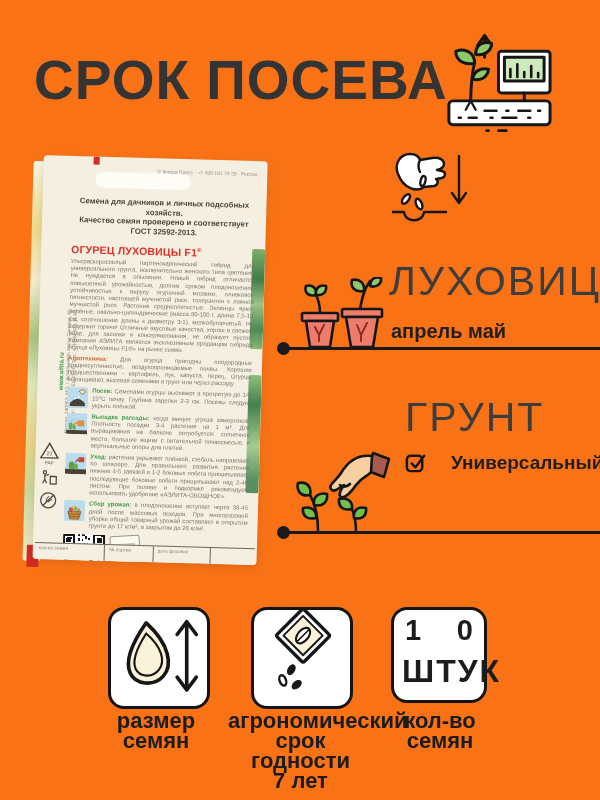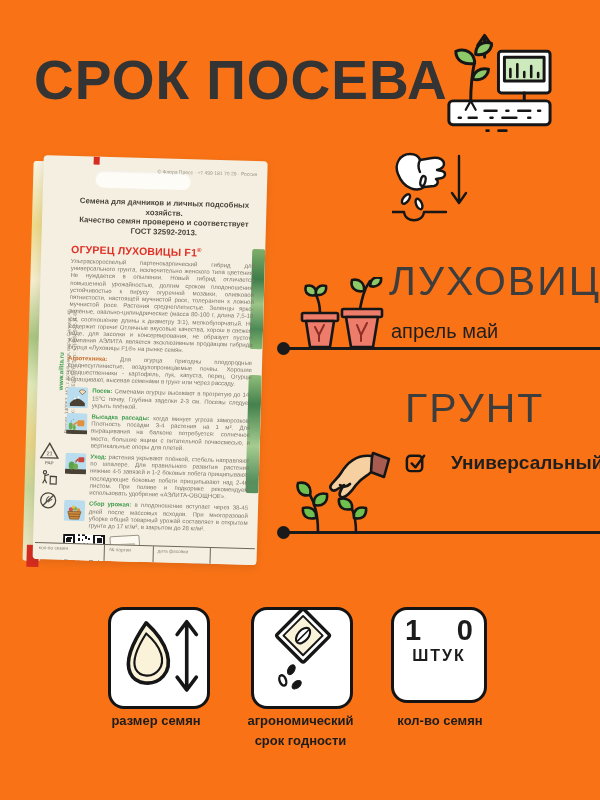--- a/index.html
+++ b/index.html
@@ -9,33 +9,33 @@
   
   .main-title{left:34px;top:48px;font-size:55px;font-weight:600;letter-spacing:1px;color:#343434;white-space:nowrap;}
   .title-icon{left:433px;top:30px;width:124px;height:112px;}
   
   .depth-text{left:296px;top:154px;width:96px;text-align:center;font-size:17px;font-weight:700;line-height:19px;color:#1f1f1f;}
   .depth-icon{left:392px;top:148px;width:78px;height:88px;}
   
   .tl-line{height:3px;background:#1a1a1a;left:283px;right:0;}
   .tl-dot{width:13px;height:13px;border-radius:50%;background:#1a1a1a;left:277px;}
   .row-title{font-size:41px;font-weight:400;letter-spacing:2px;color:#3d3d3d;white-space:nowrap;}
-  .row-months{font-size:20px;font-weight:400;color:#1f1f1f;white-space:pre;}
+  .row-months{font-size:20px;font-weight:700;color:#1f1f1f;white-space:pre;}
   .pots-icon{left:299px;top:277px;width:86px;height:72px;}
   .plant-hand-icon{left:296px;top:447px;width:96px;height:87px;}
   .soil-row{left:404px;top:451px;display:flex;align-items:center;gap:24px;}
   .soil-row svg{width:23px;height:23px;}
   .soil-label{font-size:19px;font-weight:700;color:#1f1f1f;}
   
   .card{width:96px;height:96px;border:3px solid #141414;border-radius:16px;background:#fff;top:607px;}
   .card svg{width:100%;height:100%;}
-  .card-label{top:711px;font-size:13px;font-weight:700;line-height:20px;text-align:center;color:#1c1c1c;}
+  .card-label{top:711px;font-size:22px;font-weight:700;line-height:20px;text-align:center;color:#1c1c1c;}
   .count-card{padding:4px 8px;box-sizing:border-box;}
   .count-digits{display:flex;justify-content:space-between;font-size:29px;font-weight:600;color:#1c1c1c;padding:0 3px;}
-  .count-unit{text-align:center;font-size:16px;font-weight:700;letter-spacing:2px;color:#1c1c1c;margin-top:0;}
+  .count-unit{text-align:center;font-size:32px;font-weight:700;letter-spacing:2px;color:#1c1c1c;margin-top:6px;}
   
   .packet{left:28px;top:158px;width:234px;height:414px;transform:rotate(1.6deg);}
   .front-strip{left:0;top:6px;width:18px;height:400px;border-radius:3px;
      background:linear-gradient(180deg,#f8f4e4 0%,#ecd98a 16%,#f4edcd 30%,#a9c47f 44%,#dfe8ba 56%,#e9d588 70%,#c9d79a 82%,#f0e7c8 100%);}
   .front-red{left:4px;top:390px;width:12px;height:22px;background:#d62c20;}
   .paper{left:10px;top:0;width:224px;height:404px;background:#f4efe0;border-radius:4px;overflow:hidden;
      box-shadow:0 3px 9px rgba(0,0,0,.10);}
   .paper-inner{position:absolute;inset:0;padding:0 10px 0 30px;box-sizing:border-box;}
   .pub-line{margin-top:10px;text-align:right;font-size:5px;color:#9a9488;}
   .notch{position:absolute;left:52px;top:14px;width:96px;height:17px;border-radius:9px;background:#fdfcf6;box-shadow:inset 0 1px 2px rgba(0,0,0,.06);}
@@ -121,21 +121,21 @@
       <path d="M7 44 L35 44 L31 70 L11 70 Z" fill="#ee7c6b"></path>
       <path d="M16 50 L20 58 M25 48 L20 58 L20 64" fill="none" stroke="#8c2e26" stroke-width="2"></path>
       <rect x="43" y="32" width="40" height="8" rx="1.5" fill="#ee7c6b"></rect>
       <path d="M47 40 L79 40 L74 70 L52 70 Z" fill="#ee7c6b"></path>
       <path d="M58 48 L62 58 M68 46 L62 58 L62 64" fill="none" stroke="#8c2e26" stroke-width="2"></path>
     </g>
   </svg>
 
   <div class="abs tl-line" style="top:531px;"></div>
   <div class="abs tl-dot" style="top:526px;"></div>
-  <div class="abs row-title" style="left:405px;top:385px;">ГРУНТ</div>
+  <div class="abs row-title" style="left:405px;top:394px;">ГРУНТ</div>
   <div class="abs soil-row">
     <svg viewBox="0 0 24 24">
       <g stroke="#161616" stroke-width="2.6" fill="none" stroke-linecap="round" stroke-linejoin="round">
         <rect x="3" y="5" width="16" height="16" rx="4"></rect>
         <path d="M8 13 L12 17 L21 5"></path>
       </g>
     </svg>
     <span class="soil-label">Универсальный</span>
   </div>
   <svg class="abs plant-hand-icon" viewBox="0 0 96 87">
@@ -327,18 +327,19 @@
     </div>
     <div class="count-unit">ШТУК</div>
   </div>
 
   <div class="abs card-label" style="left:96px;width:120px;">
     <div>размер семян</div>
   </div>
   <div class="abs card-label" style="left:228px;width:145px;">
     <div>агрономический</div>
     <div>срок годности</div>
+    <div>7 лет</div>
   </div>
   <div class="abs card-label" style="left:380px;width:120px;">
     <div>кол-во семян</div>
   </div>
 
 </div>
 
 </body></html>

